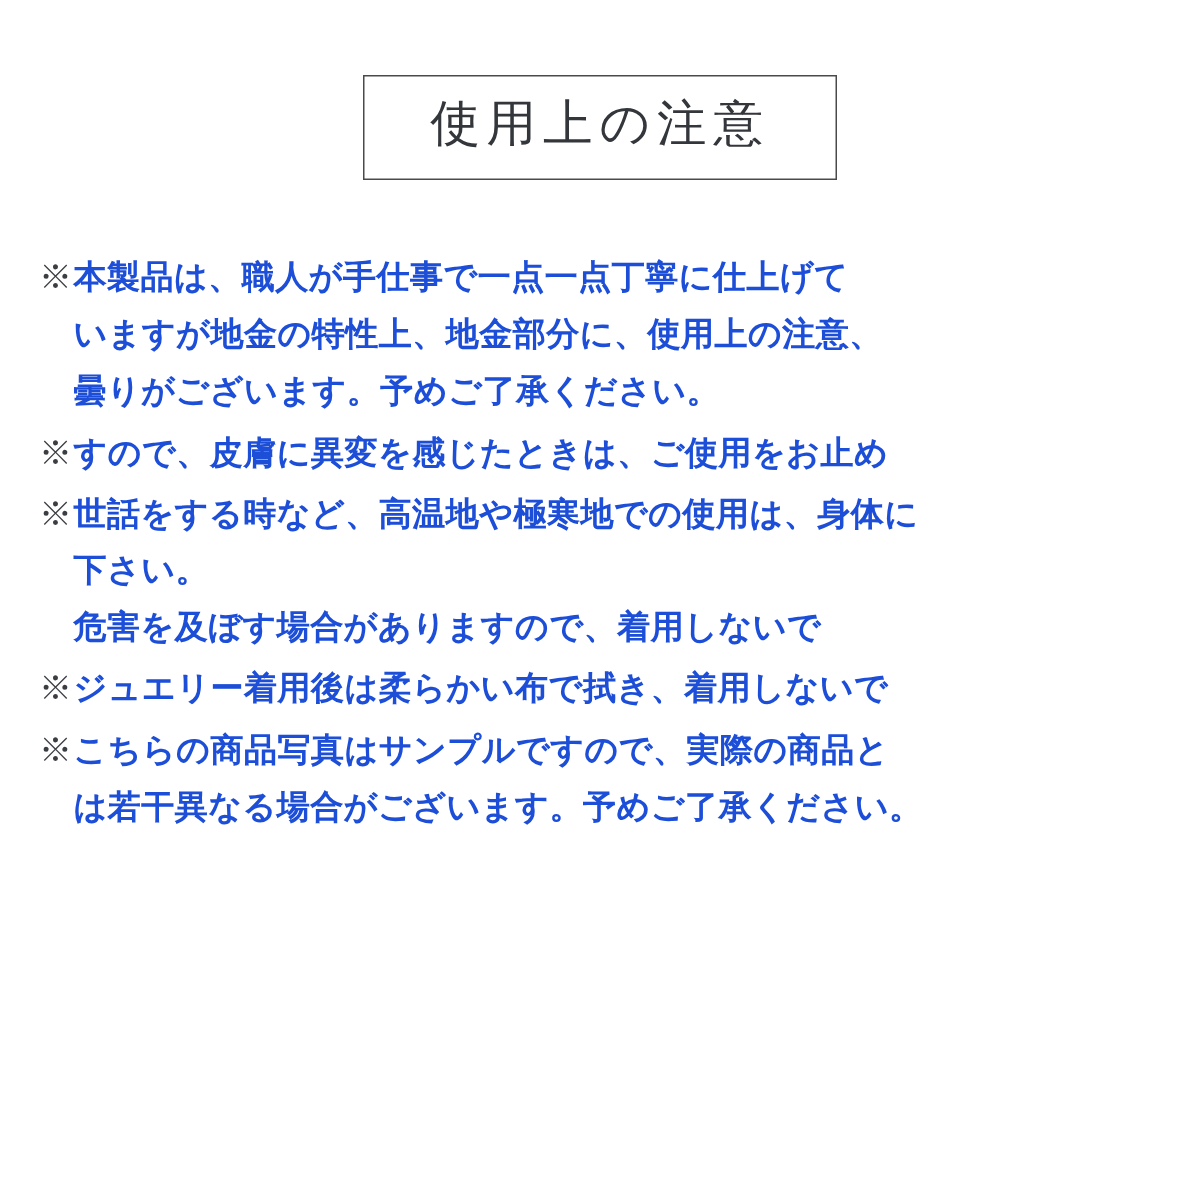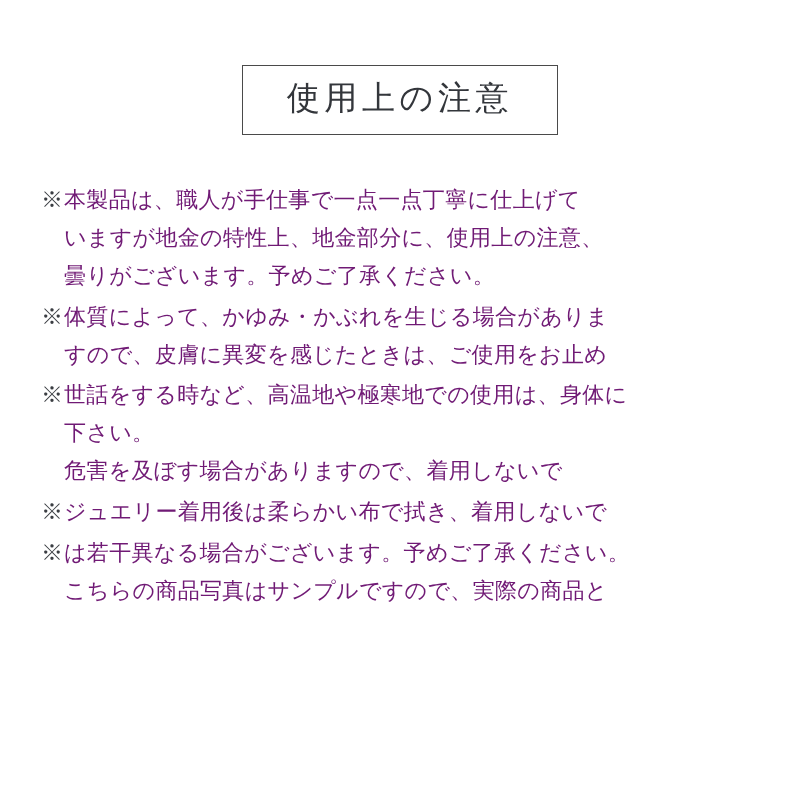--- a/index.html
+++ b/index.html
@@ -12,21 +12,21 @@
     background: #ffffff;
     font-family: "Liberation Serif", "DejaVu Serif", serif;
     color: #3a3a3a;
     -webkit-font-smoothing: antialiased;
   }
   .page {
     position: relative;
     width: 800px;
     height: 712px;
     box-sizing: border-box;
-    padding: 15px;
+    padding: 0;
     overflow: hidden;
   }
   .title-wrap {
     display: flex;
     justify-content: center;
     align-items: center;
     margin-top: 50px;
   }
   .title-box {
     border: 1px solid #4a4a4a;
@@ -53,24 +53,25 @@
     flex: 0 0 auto;
     font-size: 22px;
     line-height: 1.72;
     color: #3a3d42;
     padding-right: 1px;
   }
   .note-body {
     flex: 1 1 auto;
     font-size: 22px;
     line-height: 1.72;
-    color: #701a75;
+    color: #1d4ed8;
     letter-spacing: 0.015em;
     text-align: justify;
     text-justify: inter-character;
+    font-weight: bold;
   }
   .note-body .line {
     display: block;
     white-space: nowrap;
   }
 </style>
 </head>
 <body>
 
 <div class="page">
@@ -88,21 +89,20 @@
       <div class="note-body">
         <span class="line">本製品は、職人が手仕事で一点一点丁寧に仕上げて</span>
         <span class="line">いますが地金の特性上、地金部分に、使用上の注意、</span>
         <span class="line">曇りがございます。予めご了承ください。</span>
       </div>
     </div>
 
     <div class="note-item">
       <span class="note-marker">※</span>
       <div class="note-body">
-        <span class="line">体質によって、かゆみ・かぶれを生じる場合がありま</span>
         <span class="line">すので、皮膚に異変を感じたときは、ご使用をお止め</span>
       </div>
     </div>
 
     <div class="note-item">
       <span class="note-marker">※</span>
       <div class="note-body">
         <span class="line">世話をする時など、高温地や極寒地での使用は、身体に</span>
         <span class="line">下さい。</span>
         <span class="line">危害を及ぼす場合がありますので、着用しないで</span>
@@ -112,19 +112,19 @@
     <div class="note-item">
       <span class="note-marker">※</span>
       <div class="note-body">
         <span class="line">ジュエリー着用後は柔らかい布で拭き、着用しないで</span>
       </div>
     </div>
 
     <div class="note-item">
       <span class="note-marker">※</span>
       <div class="note-body">
+        <span class="line">こちらの商品写真はサンプルですので、実際の商品と</span>
         <span class="line">は若干異なる場合がございます。予めご了承ください。</span>
-        <span class="line">こちらの商品写真はサンプルですので、実際の商品と</span>
       </div>
     </div>
 
   </div>
 </div>
 
 </body></html>

